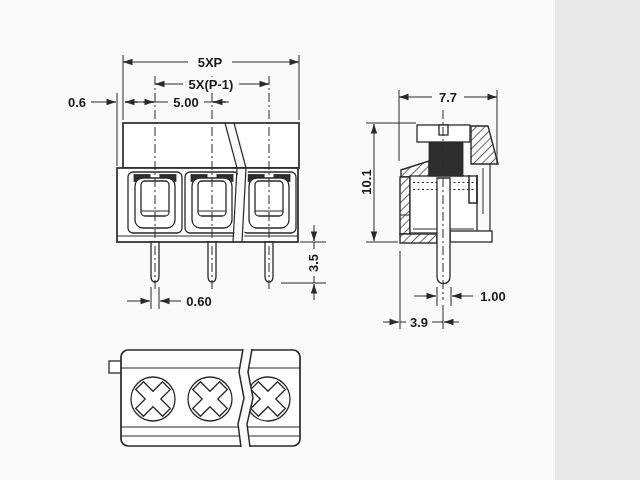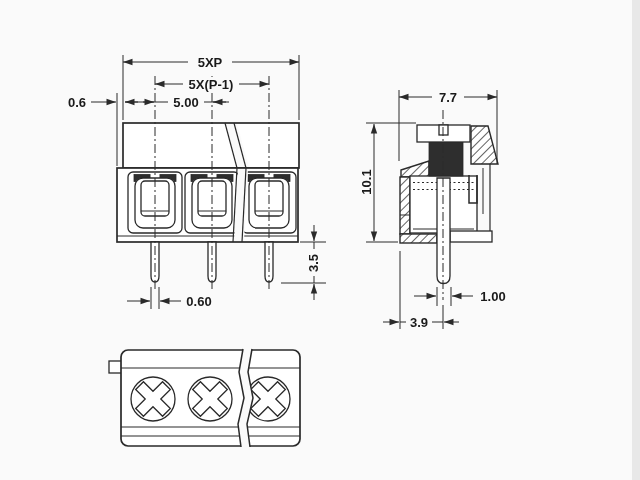--- a/index.html
+++ b/index.html
@@ -1,16 +1,16 @@
 <!DOCTYPE html>
 <html style="--line: #2a2a2a; --thread-fill: #2e2e2e; --background: #fafafa;"><head>
 <meta charset="utf-8">
 <style>
   html,body{margin:0;padding:0;background:#e8e8e8;}
-  .page{width:632px;height:480px;background:var(--background,#fafafa);position:relative;overflow:hidden;}
+  .page{width:555px;height:480px;background:var(--background,#fafafa);position:relative;overflow:hidden;}
   svg{display:block;}
   .s   {stroke:var(--line,#2a2a2a);fill:none;stroke-width:1.5;}
   .sf  {stroke:var(--line,#2a2a2a);fill:#ffffff;stroke-width:1.7;}
   .sf2 {stroke:var(--line,#2a2a2a);fill:#ffffff;stroke-width:1.3;}
   .dim {stroke:var(--line,#2a2a2a);fill:none;stroke-width:1;}
   .thin{stroke:var(--line,#2a2a2a);fill:none;stroke-width:1.2;}
   .cl  {stroke-dasharray:9 3 2 3;}
   .dot {stroke-dasharray:2 2.5;stroke-width:1.2;}
   .dk  {fill:var(--thread-fill,#2e2e2e);stroke:var(--line,#2a2a2a);stroke-width:.8;}
   .hat {fill:url(#h);stroke:var(--line,#2a2a2a);stroke-width:1.4;}

